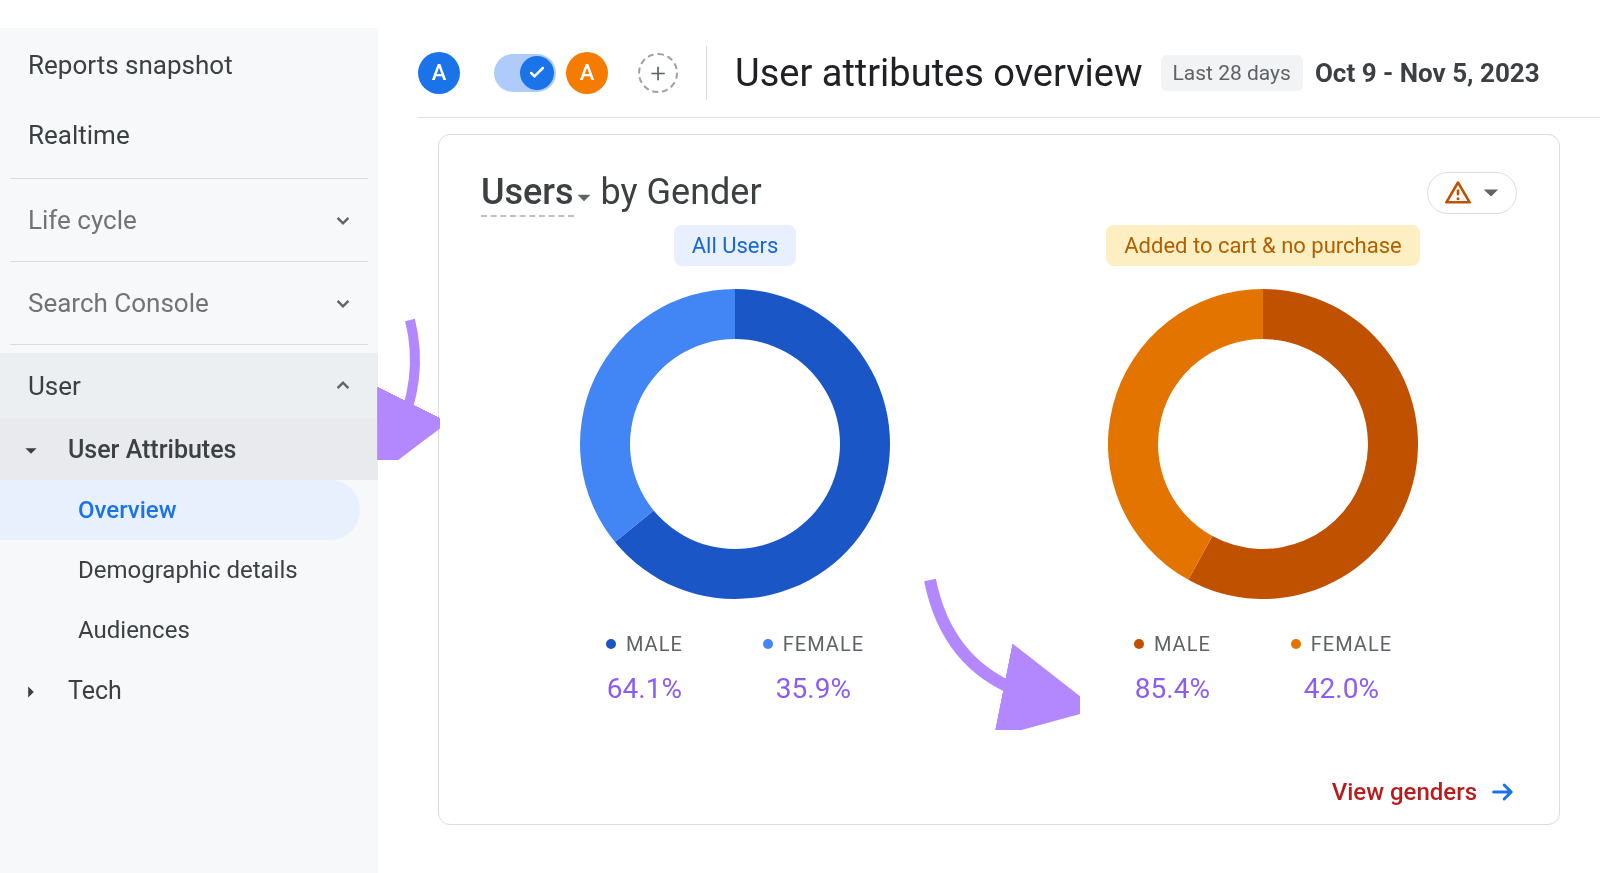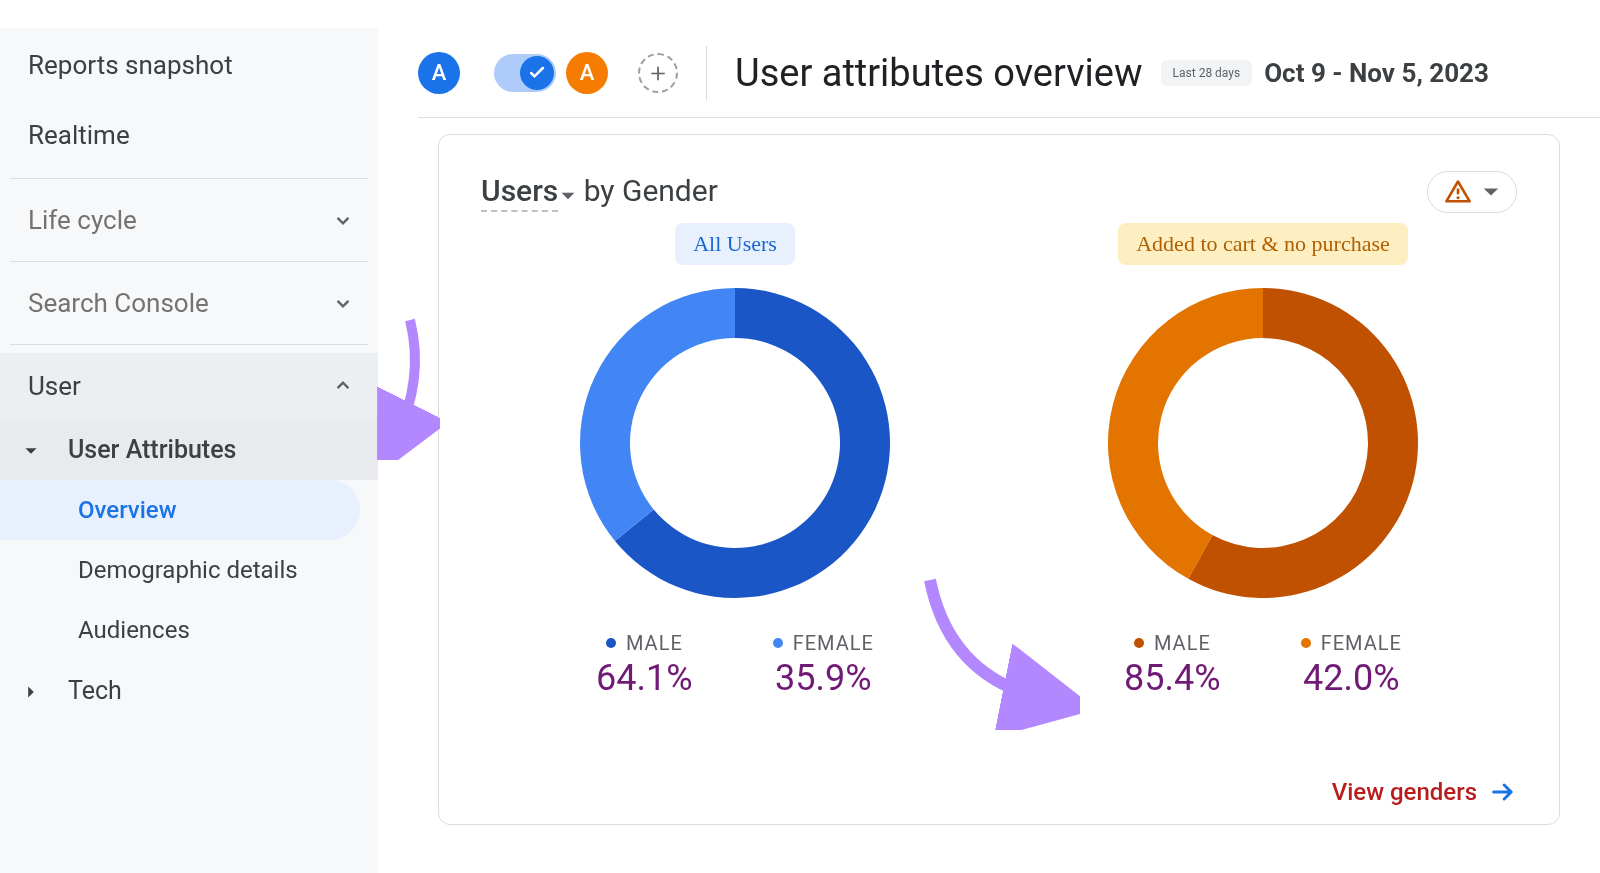--- a/index.html
+++ b/index.html
@@ -136,21 +136,21 @@
   .page-title {
     font-size: 38px;
     color: #202124;
     font-weight: 400;
     margin-right: 18px;
   }
   .range-pill {
     background: #f1f3f4;
     border-radius: 6px;
     padding: 6px 12px;
-    font-size: 12px;
+    font-size: 21px;
     color: #5f6368;
     margin-right: 12px;
   }
   .date-range {
     font-size: 26px;
     color: #3c4043;
     font-weight: 700;
   }
   
   .card {
@@ -164,21 +164,21 @@
     border-radius: 12px;
     padding: 36px 42px 20px 42px;
   }
   .card-head {
     display: flex;
     align-items: center;
     justify-content: space-between;
     margin-bottom: 8px;
   }
   .card-title {
-    font-size: 30px;
+    font-size: 36px;
     color: #3c4043;
   }
   .card-title .metric {
     font-weight: 500;
     border-bottom: 2px dashed #bdc1c6;
     padding-bottom: 2px;
   }
   .card-title .small-chev {
     display:inline-block;
     margin-left:2px;
@@ -203,21 +203,20 @@
     flex: 1;
     display: flex;
     flex-direction: column;
     align-items: center;
   }
   .seg-label {
     font-size: 22px;
     border-radius: 8px;
     padding: 8px 18px;
     margin-bottom: 18px;
-    font-family: Liberation Serif, serif;
   }
   .seg-label.blue { background: #e8f0fe; color: #1967d2; }
   .seg-label.orange { background: #feefc3; color: #b06000; }
   .donut-wrap {
     width: 320px; height: 320px;
     position: relative;
   }
   .legend-row {
     display: flex;
     gap: 80px;
@@ -232,23 +231,23 @@
     display:flex; align-items:center; gap:10px;
     font-size: 20px;
     color: #5f6368;
     letter-spacing: 1px;
   }
   .dot {
     width: 10px; height: 10px;
     border-radius: 50%;
   }
   .legend-val {
-    font-size: 36px;
-    color: #701a75;
-    margin-top: 2px;
+    font-size: 28px;
+    color: #8b5cf6;
+    margin-top: 16px;
   }
   .view-link {
     position: absolute;
     right: 42px;
     bottom: 18px;
     display: flex;
     align-items: center;
     gap: 12px;
     color: #b91c1c;
     font-size: 24px;

